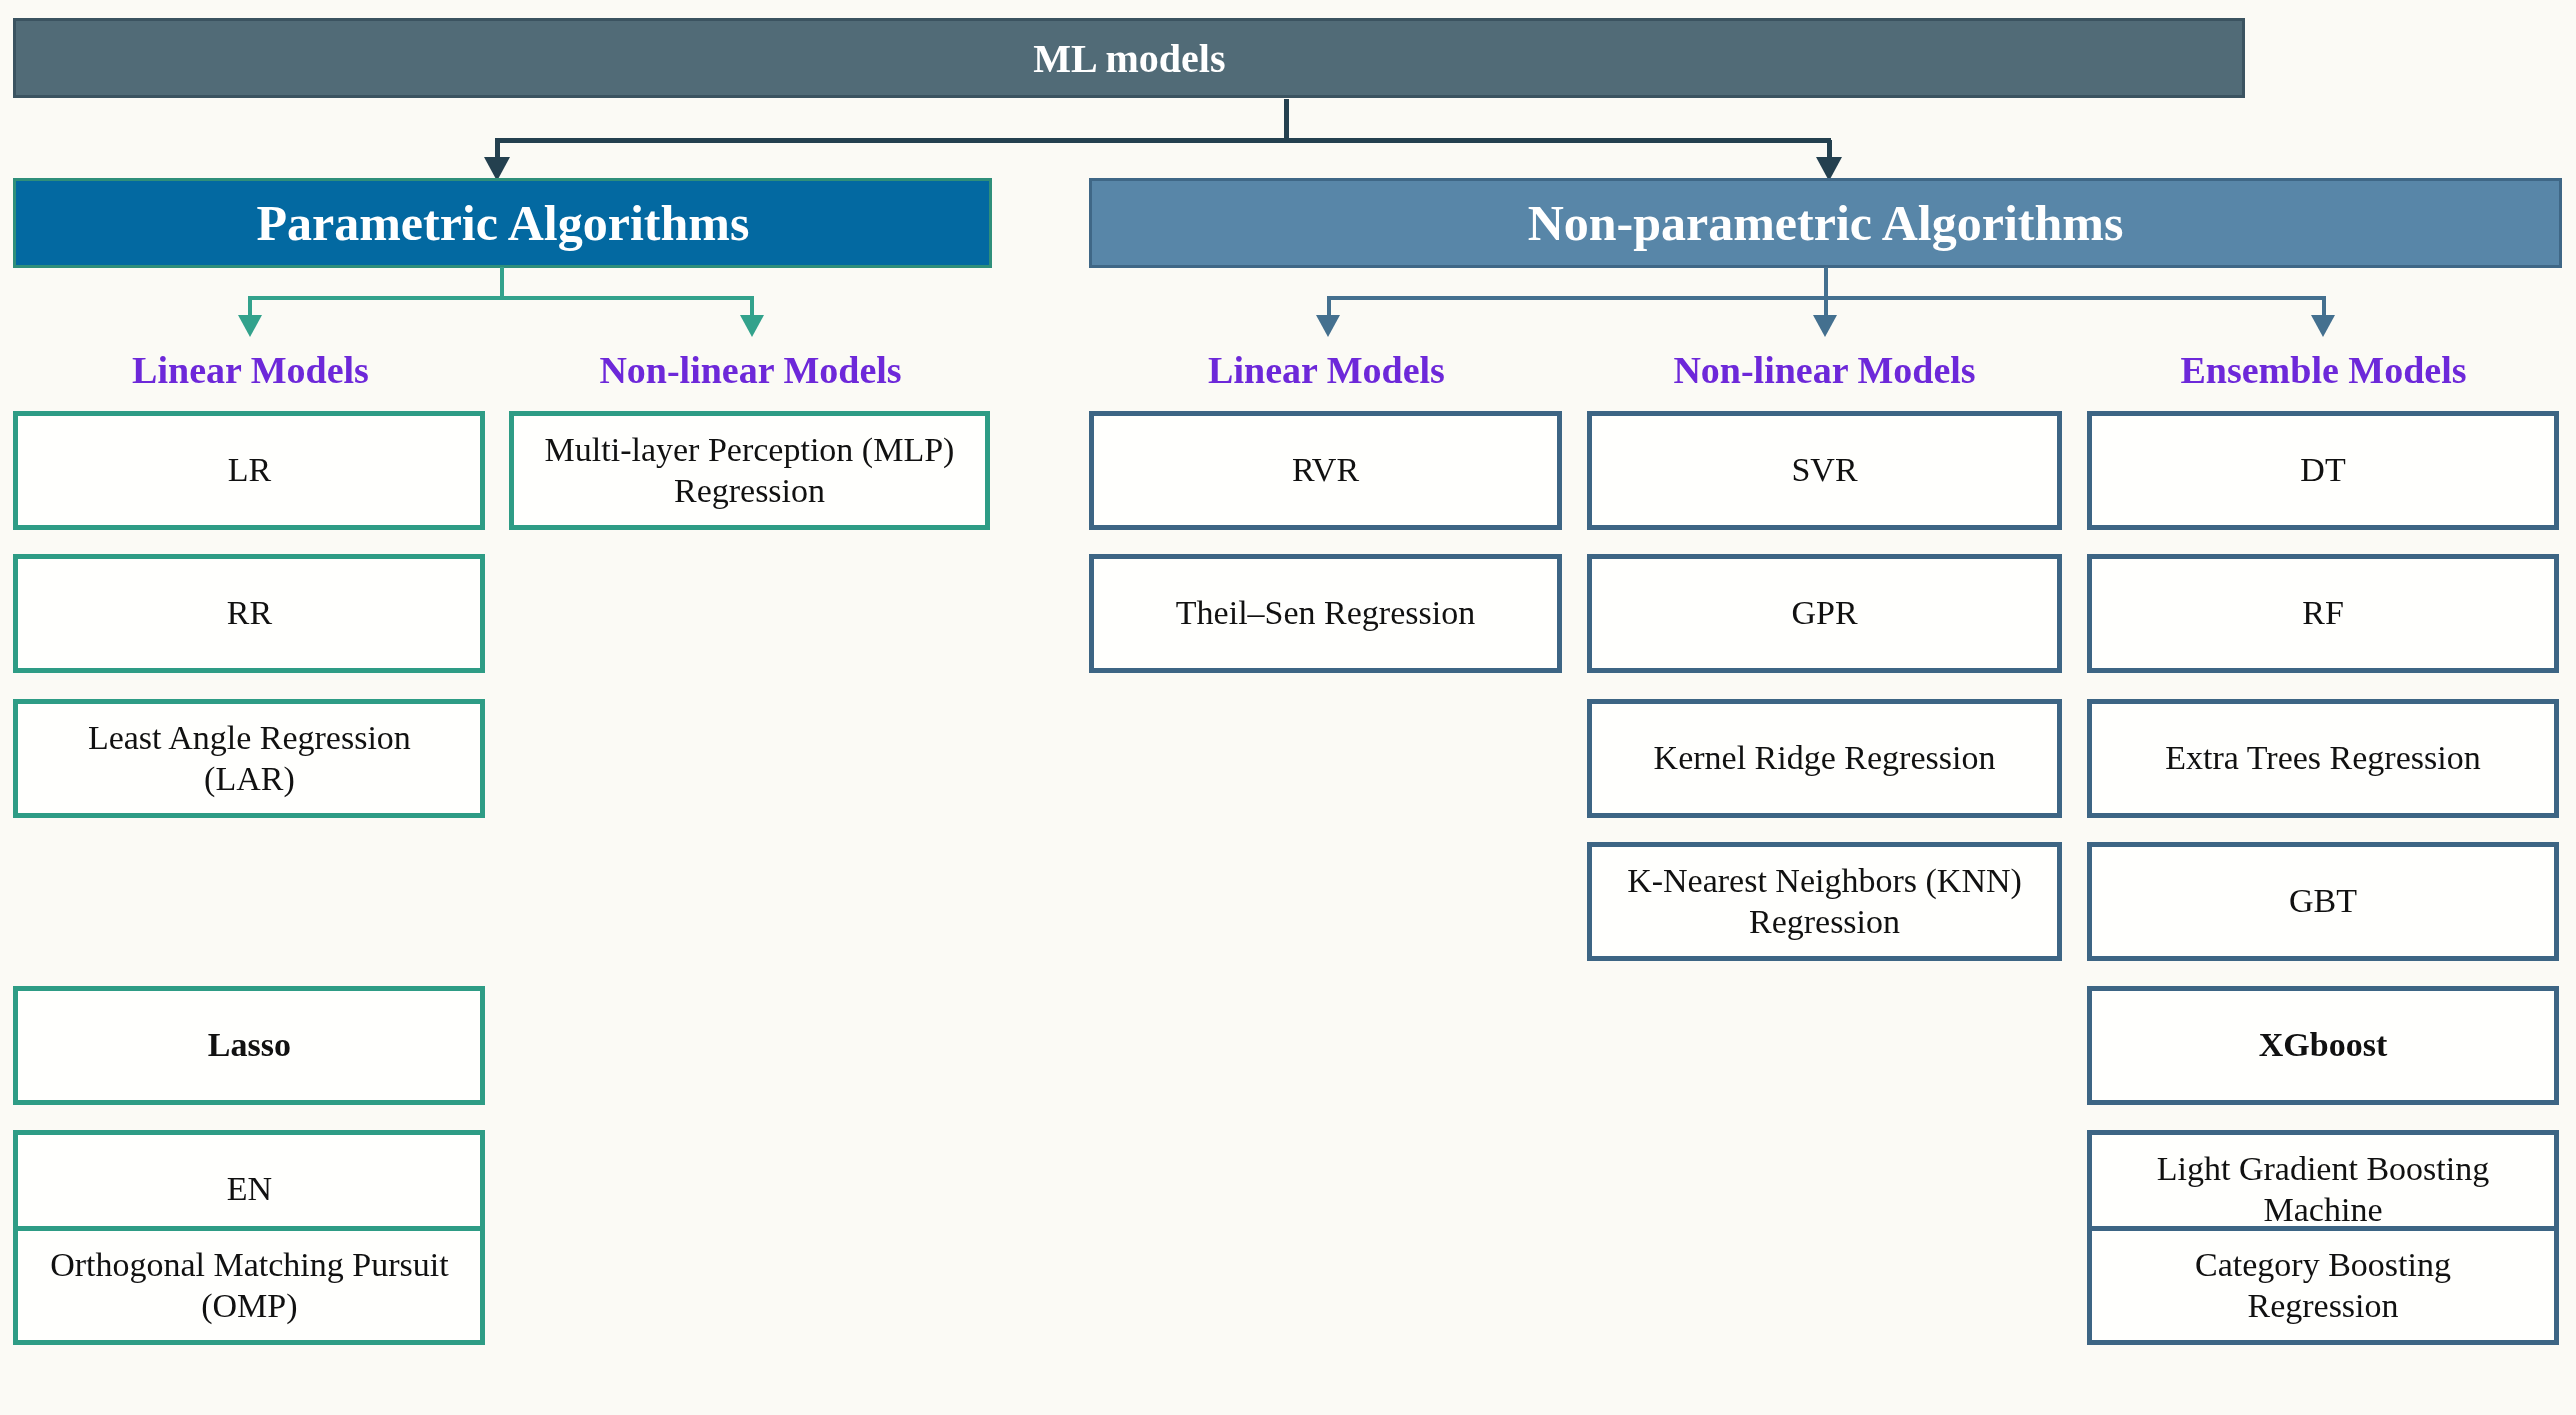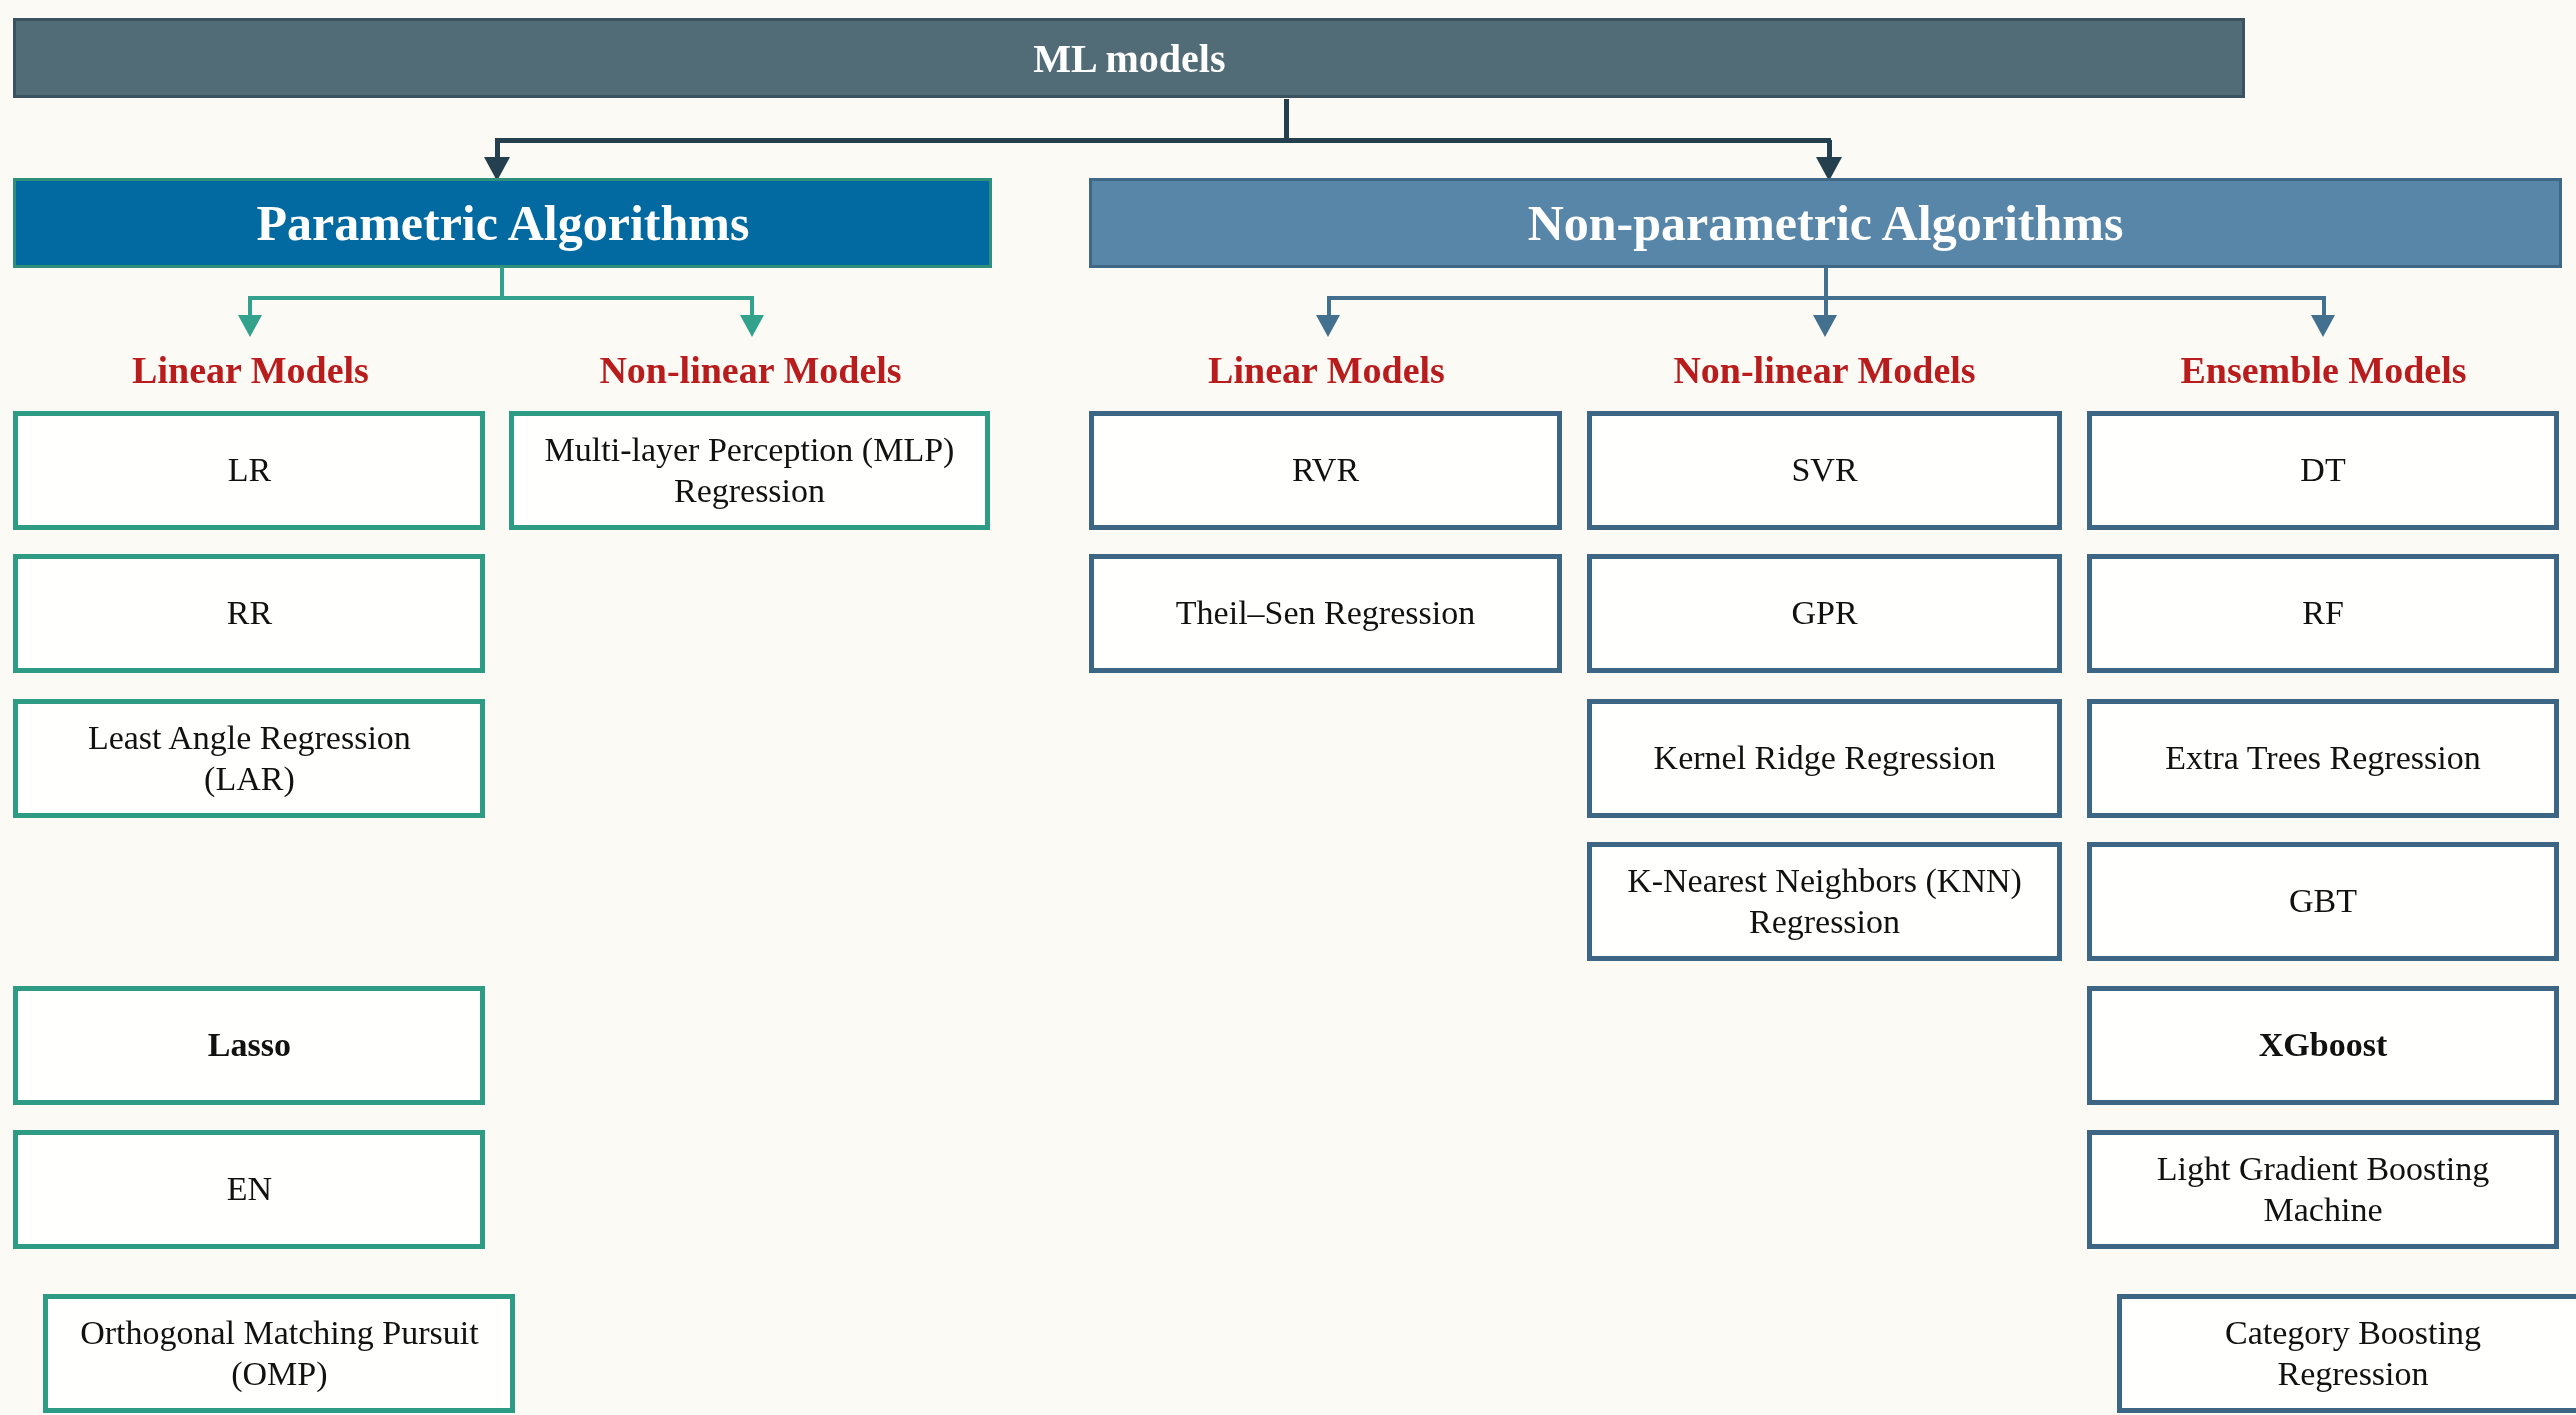--- a/index.html
+++ b/index.html
@@ -29,38 +29,38 @@
   .greenline{background:#33a28c;}
   .blueline{background:#44708f;}
   .arrow{position:absolute;width:0;height:0;
     border-left:13.4px solid transparent;border-right:13.4px solid transparent;}
   .arrow.darkhead{border-top:24px solid #24404f;}
   .arrow.greenhead{border-left-width:12px;border-right-width:12px;border-top:22px solid #33a28c;}
   .arrow.bluehead{border-left-width:12px;border-right-width:12px;border-top:22px solid #44708f;}
   
   .colhead{
     position:absolute;top:348px;width:377px;height:46px;
-    font-size:38px;font-weight:bold;text-align:center;color:#b91c1c;
+    font-size:38px;font-weight:bold;text-align:center;color:#6d28d9;
   }
   
   .box{
     position:absolute;box-sizing:border-box;height:119px;
     display:flex;align-items:center;justify-content:center;
     background:#fffffd;text-align:center;
     font-size:34px;line-height:1.2;padding:0 25.6px;
   }
   .green{border:5.5px solid #2e9c85;}
   .blue{border:5.5px solid #3d6584;}
   .c1{left:13.4px;width:472px;}
   .c2{left:509px;width:481px;}
   .c3{left:1089px;width:473px;}
   .c4{left:1587px;width:475px;}
   .c5{left:2087px;width:472px;}
   .r1{top:411px;}.r2{top:554px;}.r3{top:699px;}.r4{top:842px;}
-  .r5{top:986px;font-weight:bold;}.r6{top:1130px;}.r7{top:1294px;margin-left:30px;}
+  .r5{top:986px;font-weight:bold;}.r6{top:1130px;}.r7{top:1226px;}
 </style>
 </head>
 <body>
 
 <div id="canvas">
 
   <div id="root-bar" class="bar">
     <span>ML models</span>
   </div>
 

